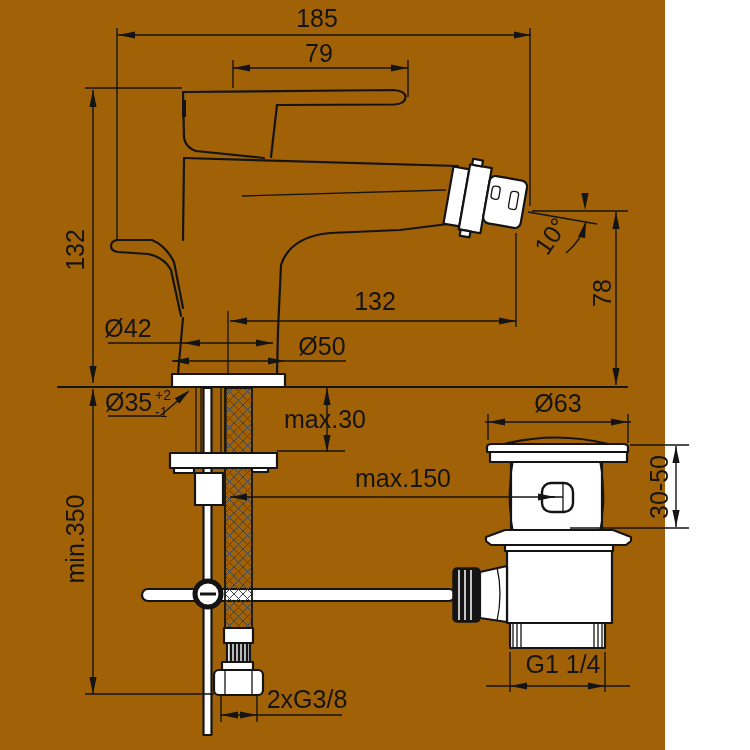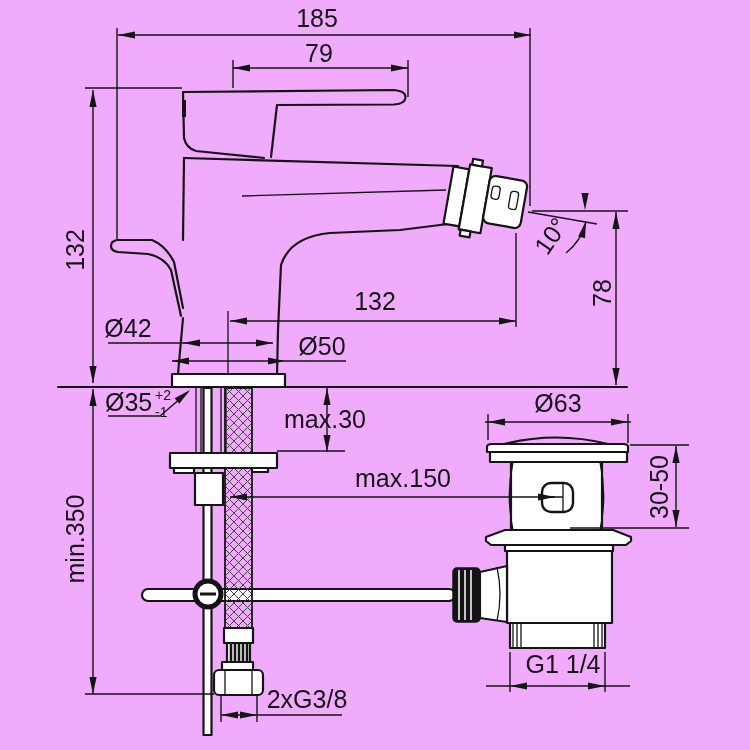--- a/index.html
+++ b/index.html
@@ -1,16 +1,16 @@
 <!DOCTYPE html>
 <html><head>
 <meta charset="utf-8">
 <style>
   html,body{margin:0;padding:0;background:#ffffff;}
-  .stage{width:750px;height:750px;background:#f0abfc;position:relative;font-family:"Liberation Sans",sans-serif;}
+  .stage{width:665px;height:750px;background:#a16207;position:relative;font-family:"Liberation Sans",sans-serif;}
   svg{display:block;}
   text{font-family:"Liberation Sans",sans-serif;fill:#141414;}
   .dim{font-size:25px;}
   .tol{font-size:14px;}
   .obj{stroke:#141414;stroke-width:2.2;fill:none;stroke-linejoin:round;stroke-linecap:round;}
   .objf{stroke:#141414;stroke-width:2.2;fill:#ffffff;stroke-linejoin:round;}
   .thin{stroke:#141414;stroke-width:1.3;fill:none;}
   .dimln{stroke:#141414;stroke-width:1.4;fill:none;}
   .ah{fill:#141414;stroke:none;}
 </style>

